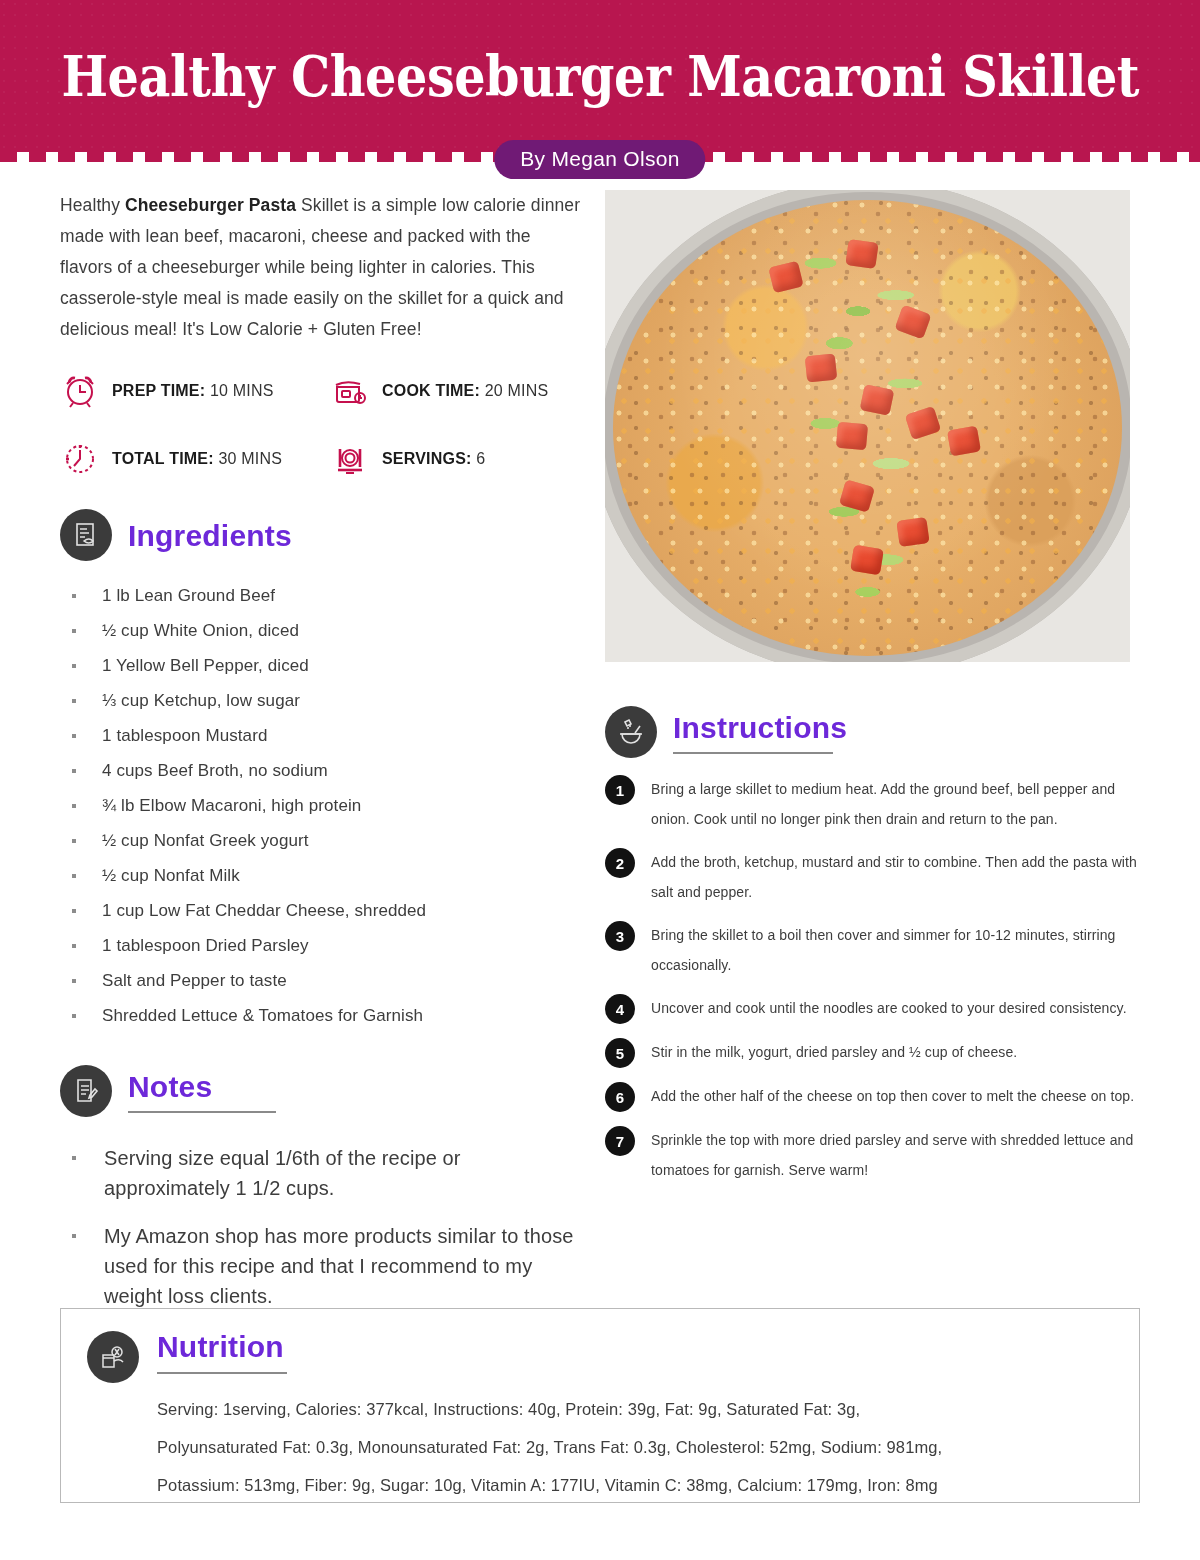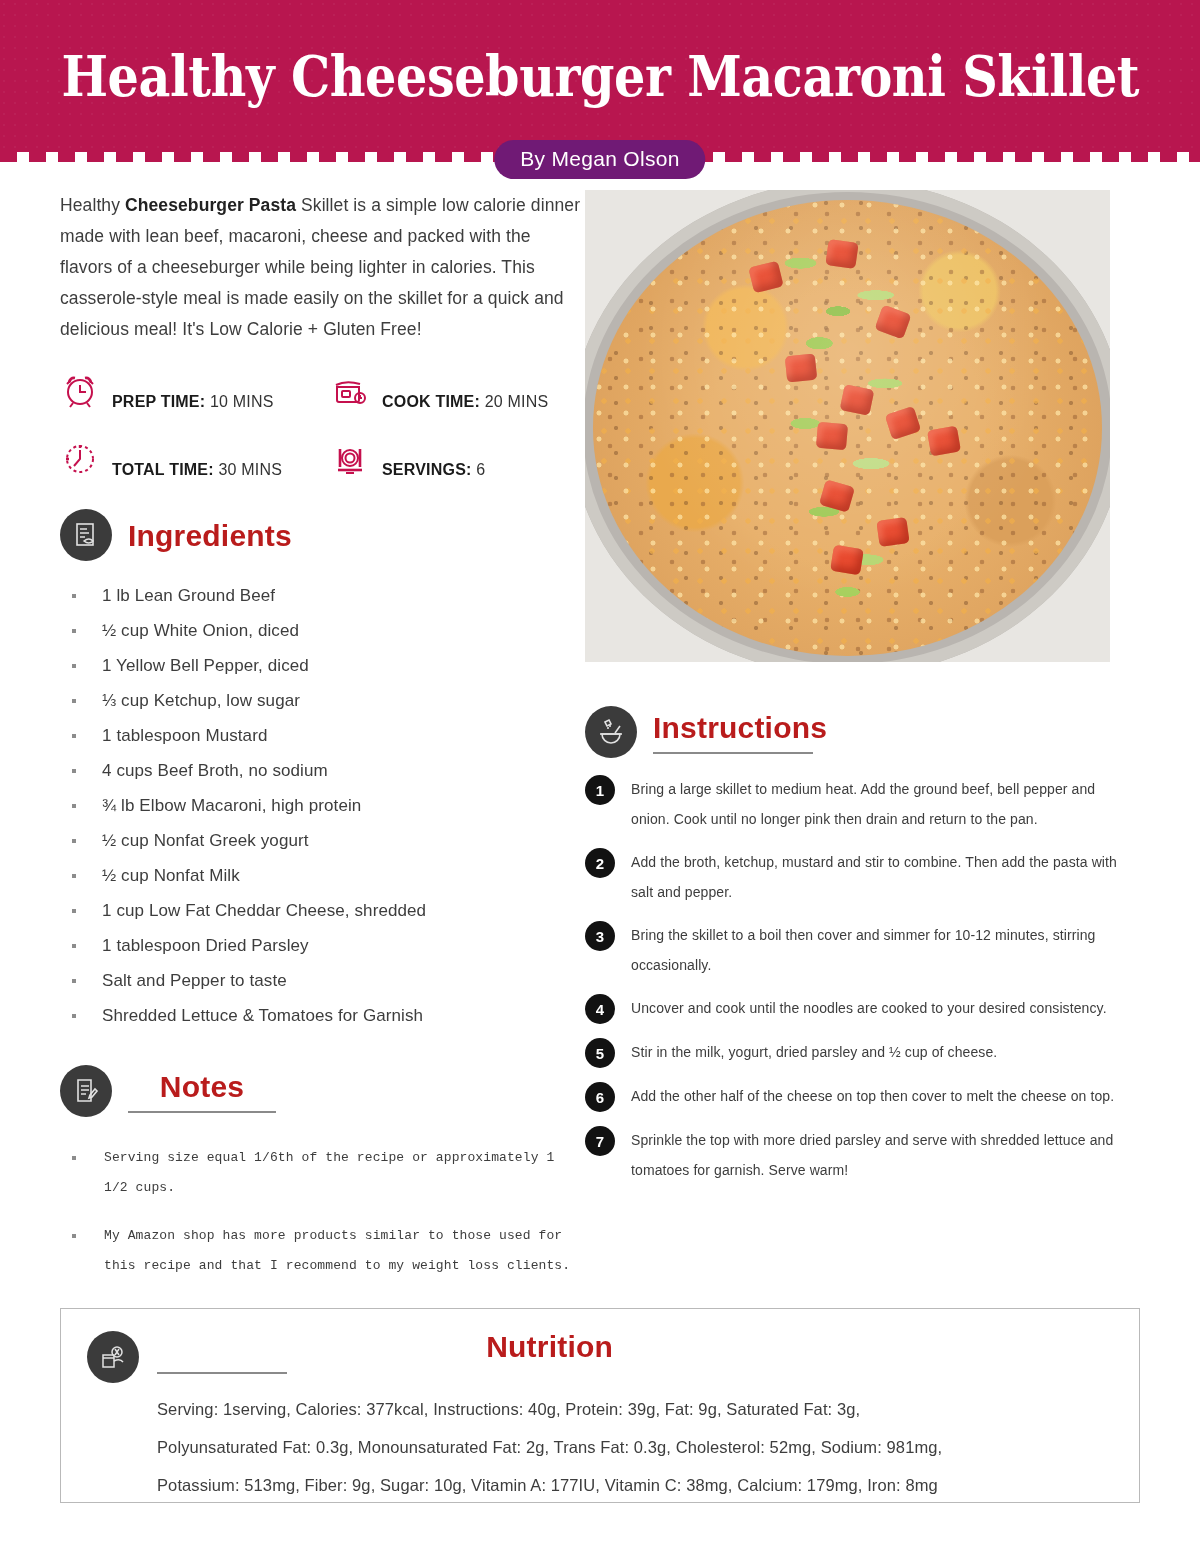--- a/index.html
+++ b/index.html
@@ -46,62 +46,61 @@
     border-radius: 20px;
     padding: 7px 26px 8px 26px;
     font-size: 21px;
     letter-spacing: 0.3px;
     z-index: 4;
     white-space: nowrap;
   }
 
   
   .body-wrap { position: relative; padding: 0 60px; }
-  .cols { display: flex; padding-top: 38px; }
+  .cols { display: flex; gap: 20px; padding-top: 38px; }
   .col-left { width: 525px; }
   .col-right { width: 535px; }
 
   .intro {
     font-size: 17.5px;
     line-height: 31px;
     color: #3d3d3d;
     letter-spacing: 0.1px;
   }
   .intro b { color: #222; font-weight: 700; }
 
   
   .meta {
     margin-top: 26px;
     display: grid;
     grid-template-columns: 270px auto;
     row-gap: 28px;
   }
-  .meta-item { display: flex; align-items: flex-end; gap: 12px; }
+  .meta-item { display: flex; align-items: center; gap: 12px; }
   .meta-icon { width: 40px; height: 40px; flex: 0 0 40px; }
   .meta-text {
     font-size: 16px; color: #333; letter-spacing: 0.2px;
   }
   .meta-text .lbl { font-weight: 700; color: #1b1b1b; }
 
   
   .sec-head { display: flex; align-items: center; gap: 16px; margin-bottom: 8px; }
   .sec-badge {
     width: 52px; height: 52px; flex: 0 0 52px;
     border-radius: 50%;
     background: #3b3b3b;
     display: flex; align-items: center; justify-content: center;
   }
   .sec-title-wrap { padding-top: 2px; }
   .sec-title {
-    color: #b91c1c;
+    color: #6d28d9;
     font-size: 30px;
     font-weight: 700;
     letter-spacing: 0.2px;
     line-height: 1.05;
-    text-align: center;
   }
   .sec-rule {
     width: 148px; height: 2px; background: #8a8a8a;
     margin-top: 9px;
   }
   .sec-rule.wide { width: 160px; }
 
   
   .blist { margin-top: 24px; }
   .blist li {
@@ -114,22 +113,22 @@
     margin-bottom: 13px;
     letter-spacing: 0.1px;
   }
   .blist li::before {
     content: "";
     position: absolute; left: 12px; top: 9px;
     width: 4px; height: 4px; background: #8c8c8c;
   }
   .notes-list { margin-top: 26px; }
   .notes-list li {
-    font-size: 13px; line-height: 30px;
-    margin-bottom: 18px; padding-left: 44px; font-family: Liberation Mono, monospace;
+    font-size: 20px; line-height: 30px;
+    margin-bottom: 18px; padding-left: 44px;
   }
   .notes-list li::before { top: 13px; }
 
   
   .photo {
     width: 525px; height: 472px;
     position: relative;
     overflow: hidden;
     background: #e8e6e2;
   }

